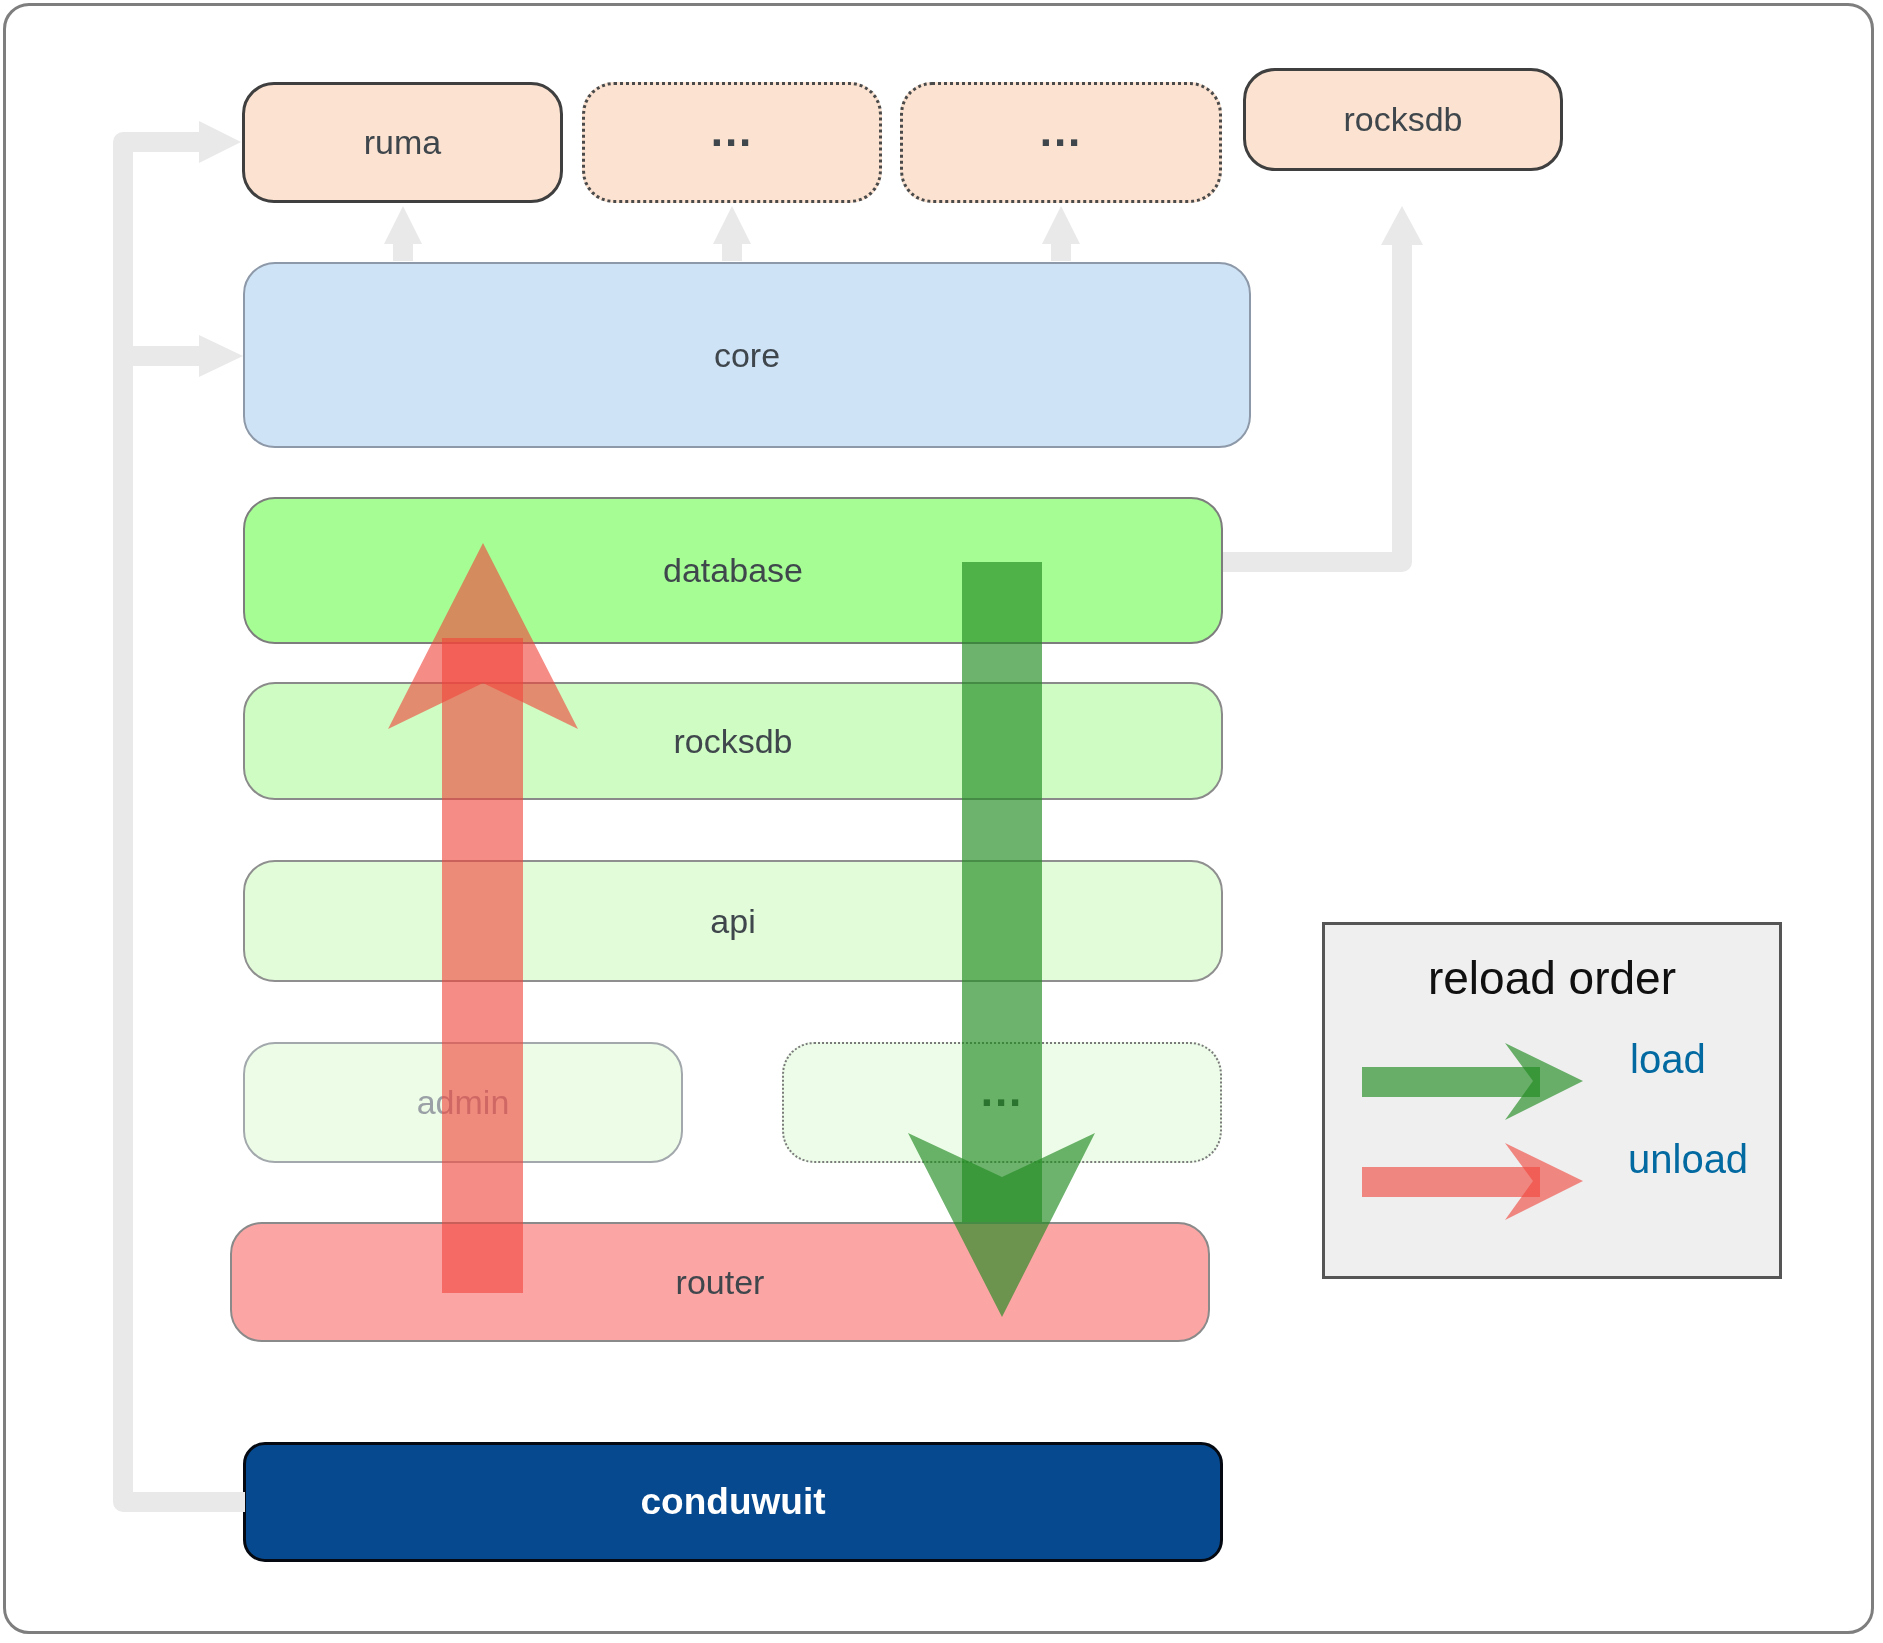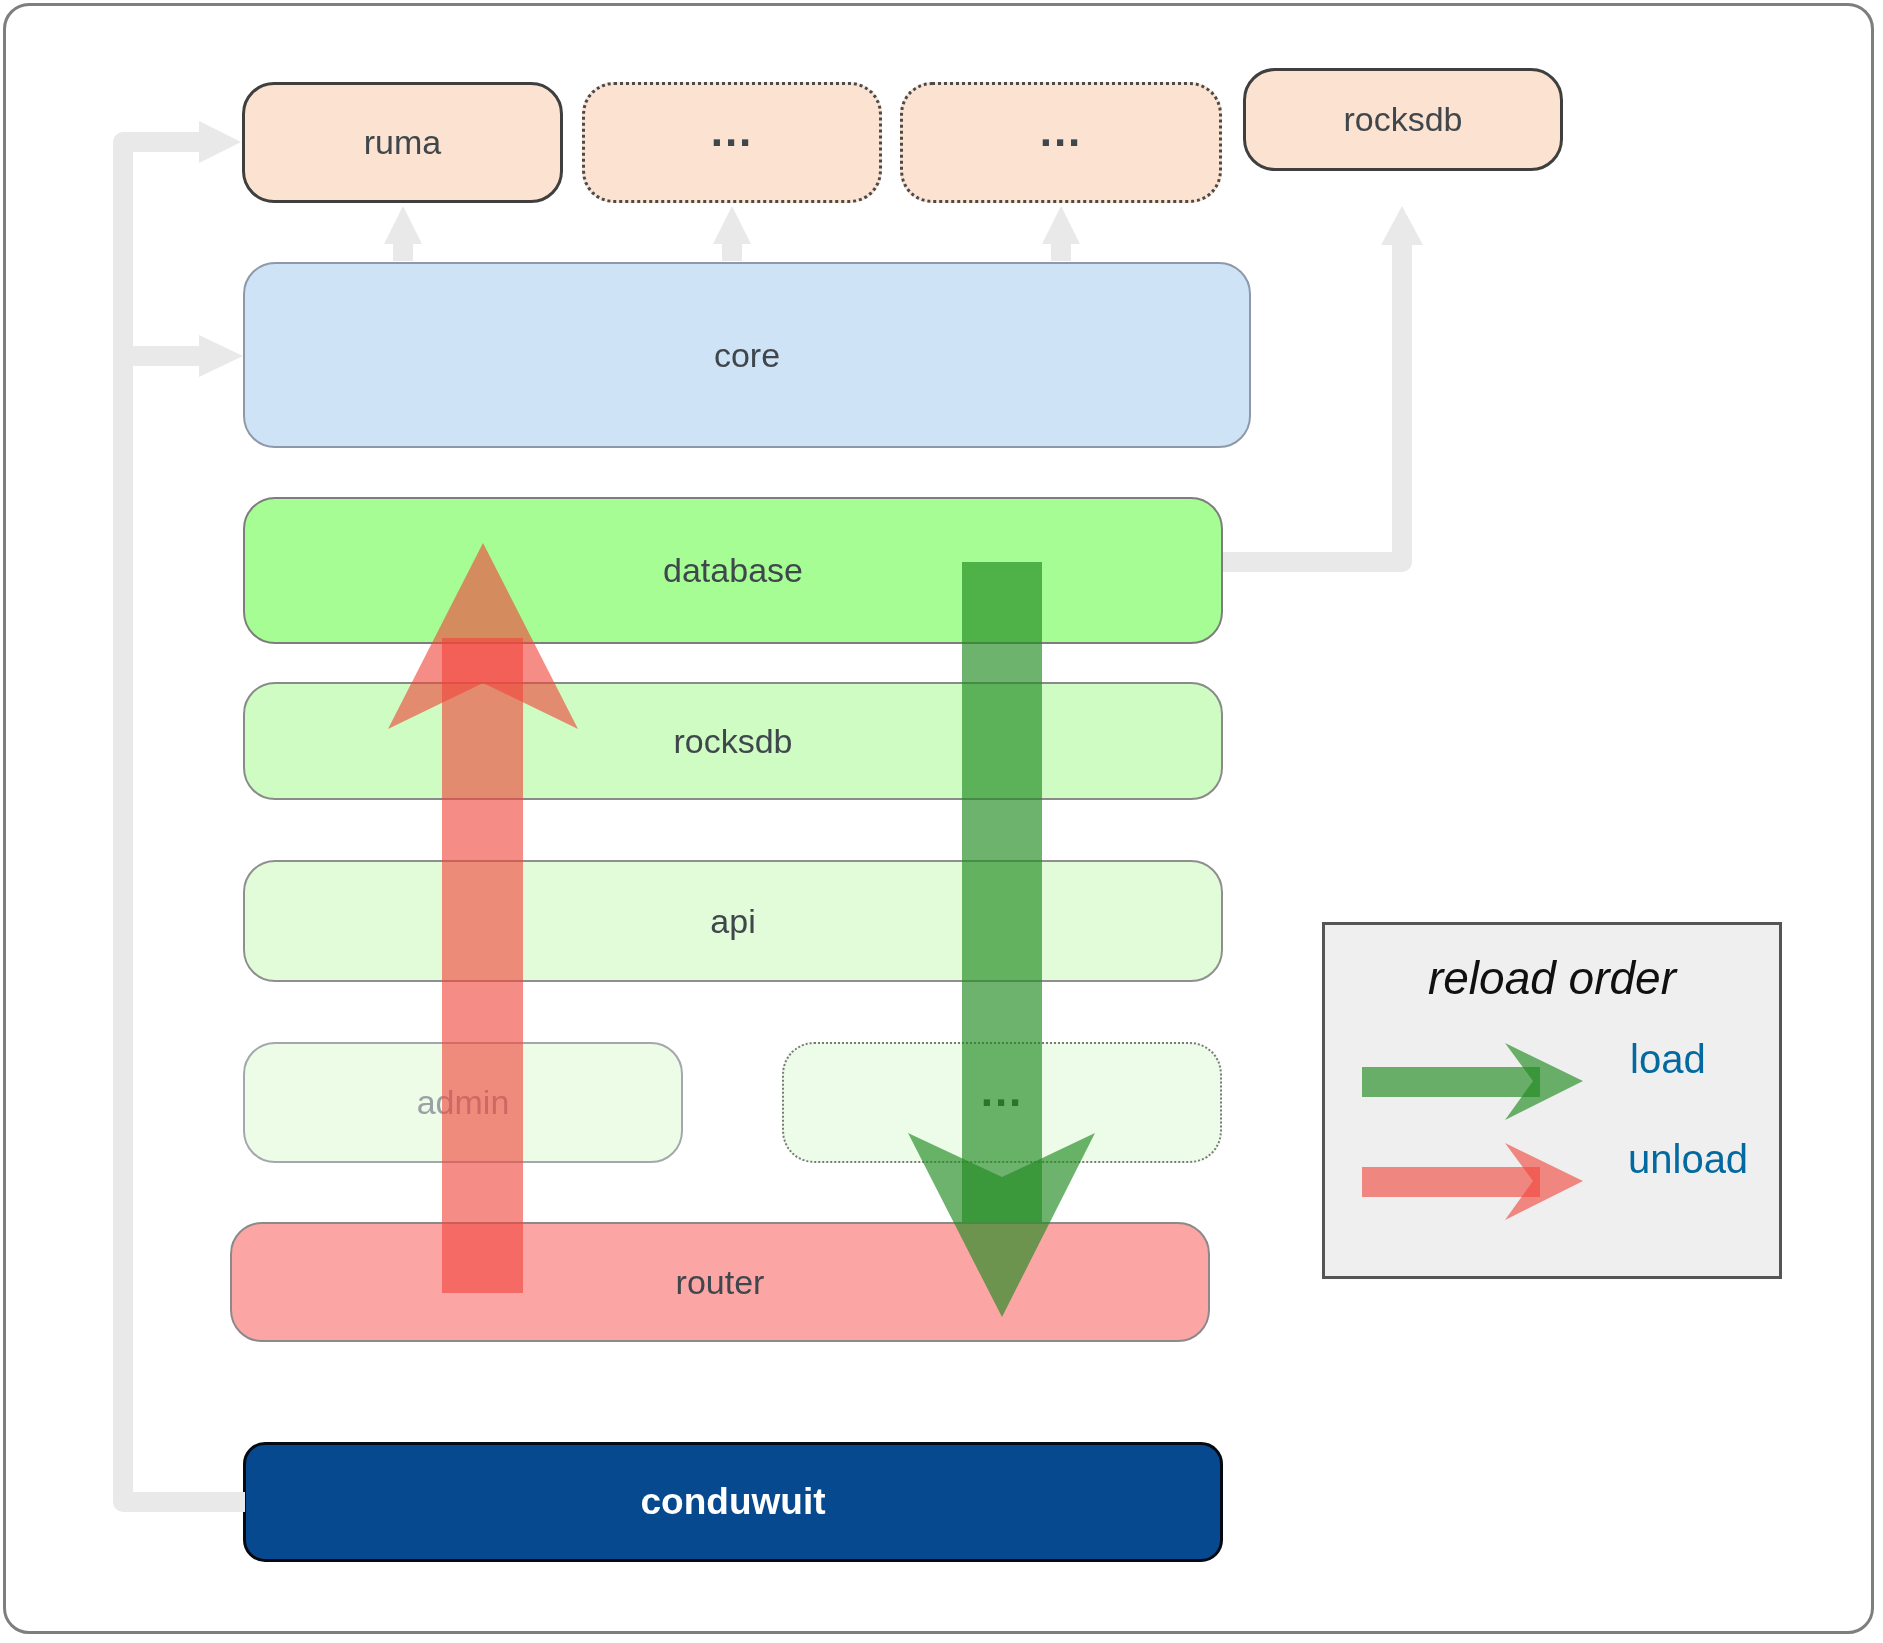--- a/index.html
+++ b/index.html
@@ -23,21 +23,21 @@
   #node-admin   {left:243px;top:1042px;width:440px;height:121px;background:#ecfce7;border:2px solid #a2a8ac;color:#9aa0a6;}
   #node-dots3   {left:782px;top:1042px;width:440px;height:121px;background:#edfce9;border:2px dotted #7a7a7a;}
   #node-router  {left:230px;top:1222px;width:980px;height:120px;background:#fca5a5;border:2px solid #8a8a8a;}
   #node-conduwuit{left:243px;top:1442px;width:980px;height:120px;background:#07498e;border:3px solid #050a12;
                   color:#ffffff;font-weight:600;font-size:37px;border-radius:22px;align-items:center;}
   .dots{font-weight:700;font-size:44px;letter-spacing:2px;transform:translateY(-12px);}
   
   #legend{position:absolute;left:1322px;top:922px;width:460px;height:357px;background:#efefef;
           border:3px solid #555555;box-sizing:border-box;}
   #legend .legend-title{position:absolute;left:0;top:26px;width:100%;text-align:center;
-          font-size:46px;color:#101010;font-style:italic;}
+          font-size:46px;color:#101010;}
   .legend-label{position:absolute;font-size:40px;color:#0369a1;}
   #legend-label-load{left:305px;top:112px;}
   #legend-label-unload{left:303px;top:212px;}
   
   #overlay{position:absolute;left:0;top:0;width:1883px;height:1643px;pointer-events:none;}
   .gray-line{fill:none;stroke:#e9e9e9;stroke-width:20;stroke-linejoin:round;stroke-linecap:butt;}
   .gray-head{fill:#e9e9e9;stroke:none;}
   .load-fill{fill:rgba(34,140,34,0.66);}
   .unload-fill{fill:rgba(240,70,60,0.62);}
 </style>

